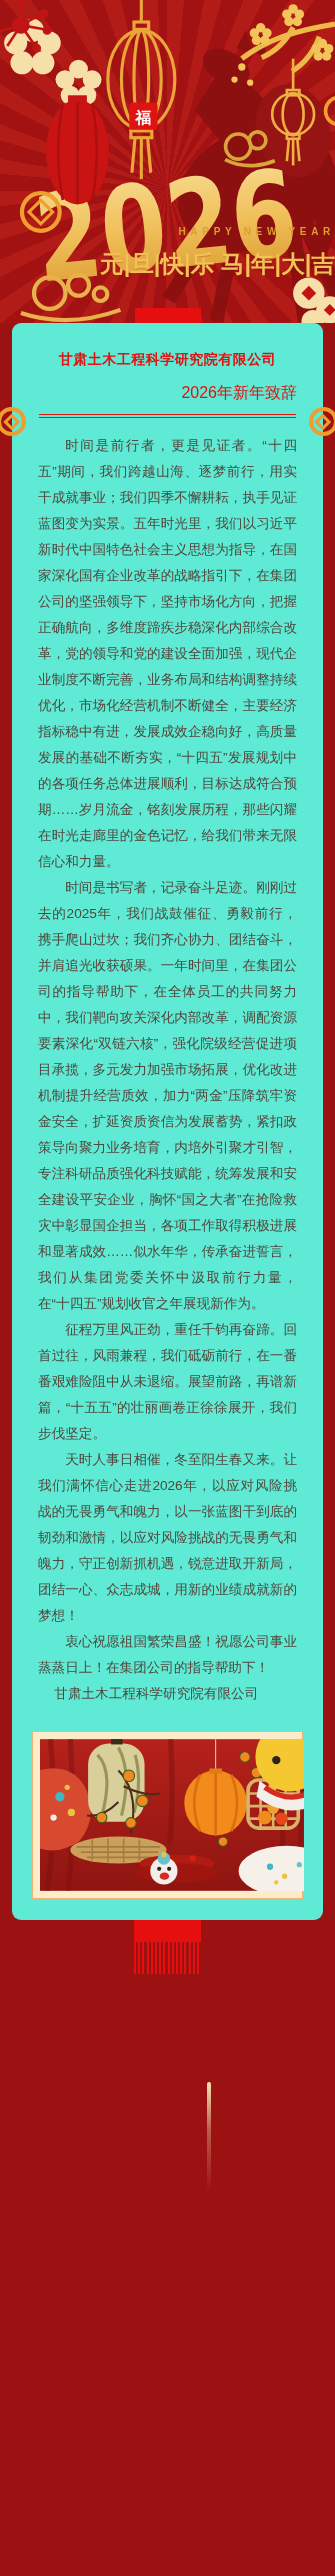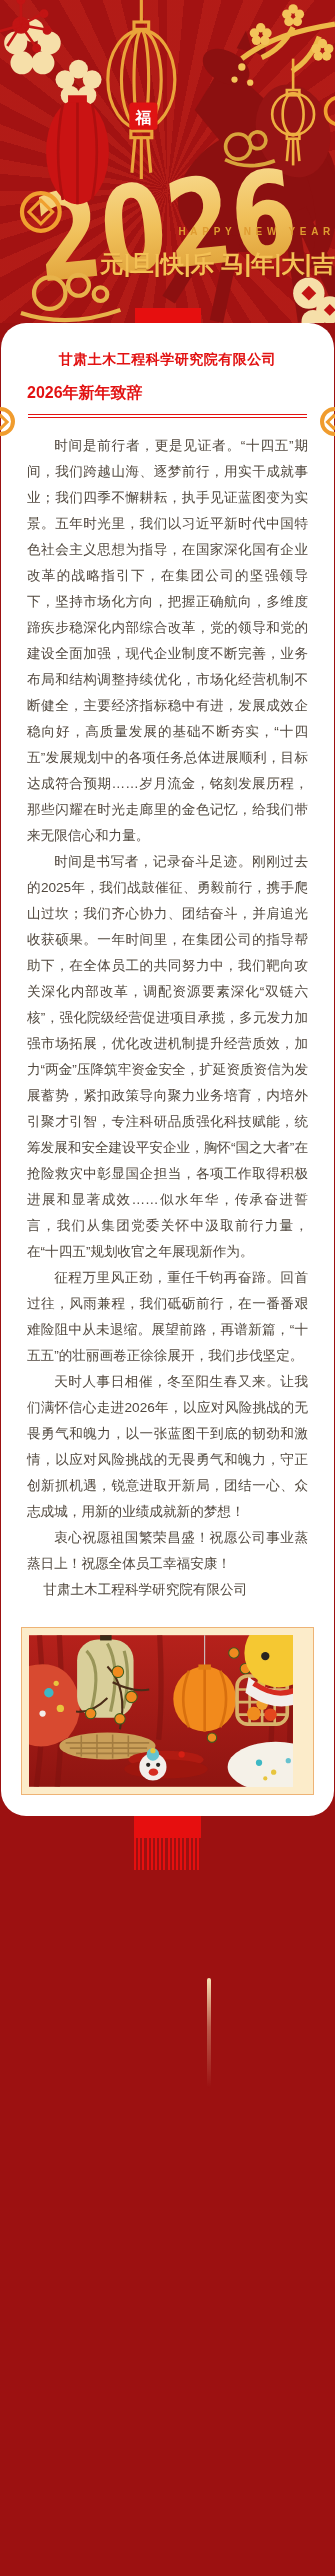--- a/index.html
+++ b/index.html
@@ -41,33 +41,33 @@
     font-size:23.6px;font-weight:700;color:#f4c155;
     text-shadow:0 1px 0 rgba(120,40,0,.25);white-space:nowrap;
   }
   .card-tab{
     position:absolute;left:135px;top:308px;width:66px;height:14.7px;
     background:#e60f0f;z-index:3;
   }
   
   .card{
     position:relative;z-index:2;flex:0 0 auto;
-    margin:0 1px;background:#ffffff;border-radius:25px;
+    margin:0 12px;background:#5eead4;border-radius:9px;
     padding:28px 26px 21px 26px;box-sizing:border-box;
   }
   .coin-edge{position:absolute;width:29px;height:29px;border:4.7px solid #f09c2e;border-radius:50%;box-sizing:border-box;}
   .coin-edge::after{content:"";position:absolute;left:50%;top:50%;width:11.5px;height:11.5px;margin:-5.8px 0 0 -5.8px;border:3.1px solid #f09c2e;transform:rotate(45deg);box-sizing:border-box;}
   .coin-left{left:-14.7px;top:84px;}
   .coin-right{right:-14.7px;top:84px;}
   .card-title{
     text-align:center;color:#e21212;font-weight:700;font-size:14px;
     letter-spacing:0.5px;margin:0 0 13.6px 0;
   }
   .card-subtitle{
-    text-align:left;color:#e21212;font-weight:700;font-size:16px;
+    text-align:right;color:#e21212;font-weight:400;font-size:16px;
     margin:0 0 10.5px 0;
   }
   .double-rule{
     height:2.1px;margin:0 1px 14.7px 1px;
     border-top:1px solid #e21212;border-bottom:1px solid #e21212;
   }
   .para, .sig-line{
     margin:0;color:#51483e;font-size:13.6px;line-height:26px;
     text-align:justify;text-indent:2em;
     font-family:"Liberation Sans","DejaVu Sans",sans-serif;
@@ -266,21 +266,21 @@
     <h1 class="card-title">甘肃土木工程科学研究院有限公司</h1>
     <h2 class="card-subtitle">2026年新年致辞</h2>
     <div class="double-rule"></div>
 
     <div>
 
         <p class="para">时间是前行者，更是见证者。“十四五”期间，我们跨越山海、逐梦前行，用实干成就事业；我们四季不懈耕耘，执手见证蓝图变为实景。五年时光里，我们以习近平新时代中国特色社会主义思想为指导，在国家深化国有企业改革的战略指引下，在集团公司的坚强领导下，坚持市场化方向，把握正确航向，多维度蹄疾步稳深化内部综合改革，党的领导和党的建设全面加强，现代企业制度不断完善，业务布局和结构调整持续优化，市场化经营机制不断健全，主要经济指标稳中有进，发展成效企稳向好，高质量发展的基础不断夯实，“十四五”发展规划中的各项任务总体进展顺利，目标达成符合预期……岁月流金，铭刻发展历程，那些闪耀在时光走廊里的金色记忆，给我们带来无限信心和力量。</p>
         <p class="para">时间是书写者，记录奋斗足迹。刚刚过去的2025年，我们战鼓催征、勇毅前行，携手爬山过坎；我们齐心协力、团结奋斗，并肩追光收获硕果。一年时间里，在集团公司的指导帮助下，在全体员工的共同努力中，我们靶向攻关深化内部改革，调配资源要素深化“双链六核”，强化院级经营促进项目承揽，多元发力加强市场拓展，优化改进机制提升经营质效，加力“两金”压降筑牢资金安全，扩延资质资信为发展蓄势，紧扣政策导向聚力业务培育，内培外引聚才引智，专注科研品质强化科技赋能，统筹发展和安全建设平安企业，胸怀“国之大者”在抢险救灾中彰显国企担当，各项工作取得积极进展和显著成效……似水年华，传承奋进誓言，我们从集团党委关怀中汲取前行力量，在“十四五”规划收官之年展现新作为。</p>
         <p class="para">征程万里风正劲，重任千钧再奋蹄。回首过往，风雨兼程，我们砥砺前行，在一番番艰难险阻中从未退缩。展望前路，再谱新篇，“十五五”的壮丽画卷正徐徐展开，我们步伐坚定。</p>
         <p class="para">天时人事日相催，冬至阳生春又来。让我们满怀信心走进2026年，以应对风险挑战的无畏勇气和魄力，以一张蓝图干到底的韧劲和激情，以应对风险挑战的无畏勇气和魄力，守正创新抓机遇，锐意进取开新局，团结一心、众志成城，用新的业绩成就新的梦想！</p>
-        <p class="para">衷心祝愿祖国繁荣昌盛！祝愿公司事业蒸蒸日上！祝愿全体员工幸福安康！</p>
+        <p class="para">衷心祝愿祖国繁荣昌盛！祝愿公司事业蒸蒸日上！在集团公司的指导帮助下！</p>
       </div>
 
     <p class="sig-line sig-company">甘肃土木工程科学研究院有限公司</p>
 
     <div class="photo-frame">
       <svg width="264" height="152" viewBox="0 0 505 290">
         <defs>
           <linearGradient id="curtain" x1="0" y1="0" x2="0" y2="1">
             <stop offset="0" stop-color="#b5211b"></stop>
               <stop offset="1" stop-color="#8f1511"></stop>

